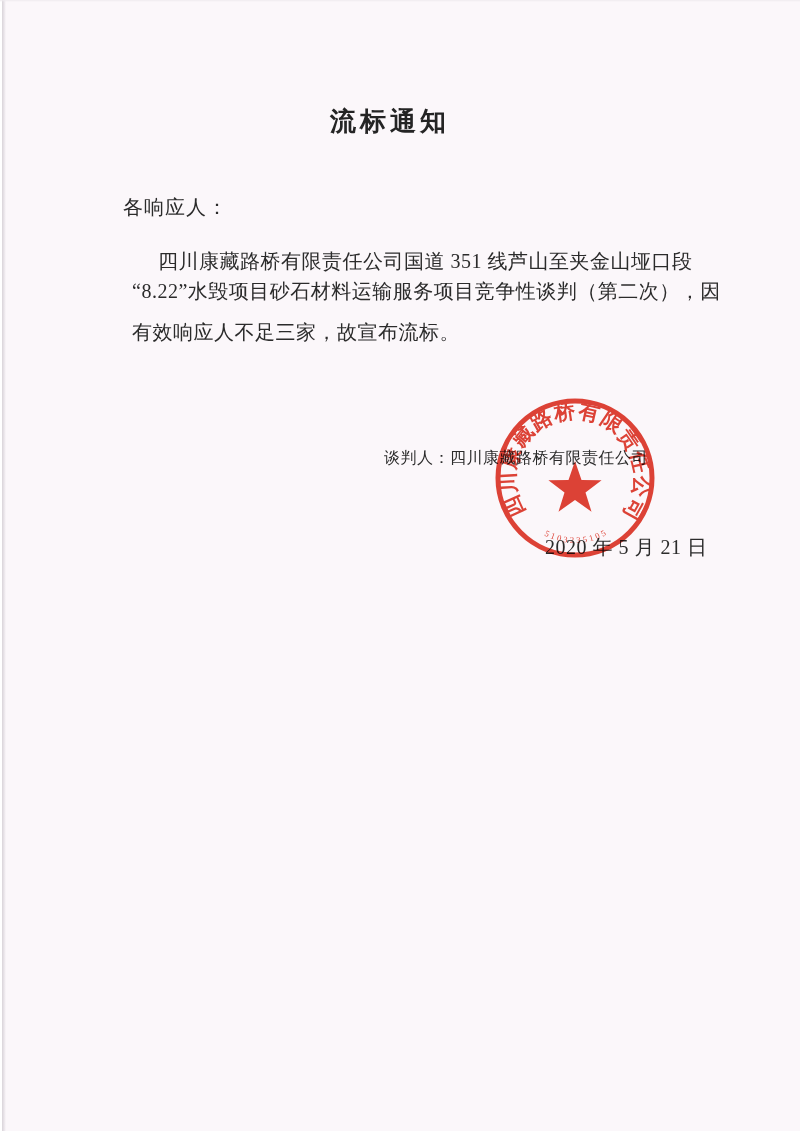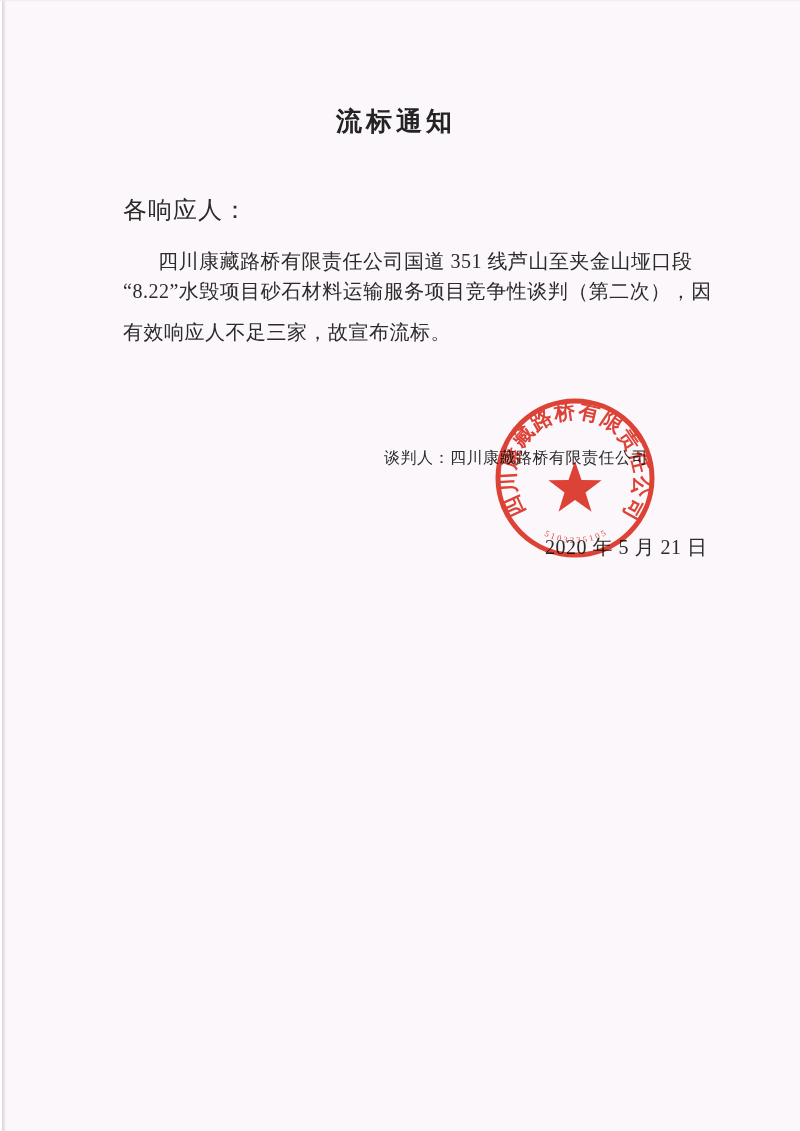--- a/index.html
+++ b/index.html
@@ -28,38 +28,38 @@
   }
   .scan-edge-top {
     position: absolute;
     left: 0; top: 0;
     width: 100%; height: 2px;
     background: linear-gradient(to bottom, #efebef 0px, rgba(255,255,255,0) 2px);
   }
   .doc-title {
     position: absolute;
     top: 104px;
-    left: 6px;
+    left: 0;
     width: 780px;
     text-align: center;
     font-size: 26px;
     font-weight: bold;
     letter-spacing: 4px;
     color: #242424;
   }
   .salutation {
     position: absolute;
     top: 194px;
     left: 123px;
-    font-size: 24px;
+    font-size: 20px;
     letter-spacing: 1px;
   }
   .body-line {
     position: absolute;
-    left: 123px;
+    left: 132px;
     font-size: 20px;
     letter-spacing: 0.5px;
     white-space: nowrap;
   }
   .body-line-1 { top: 236px; left: 158px; margin-top: 12px; }
   .body-line-2 { top: 278px; }
   .body-line-3 { top: 319px; }
   .signature-line {
     position: absolute;
     top: 448px;

